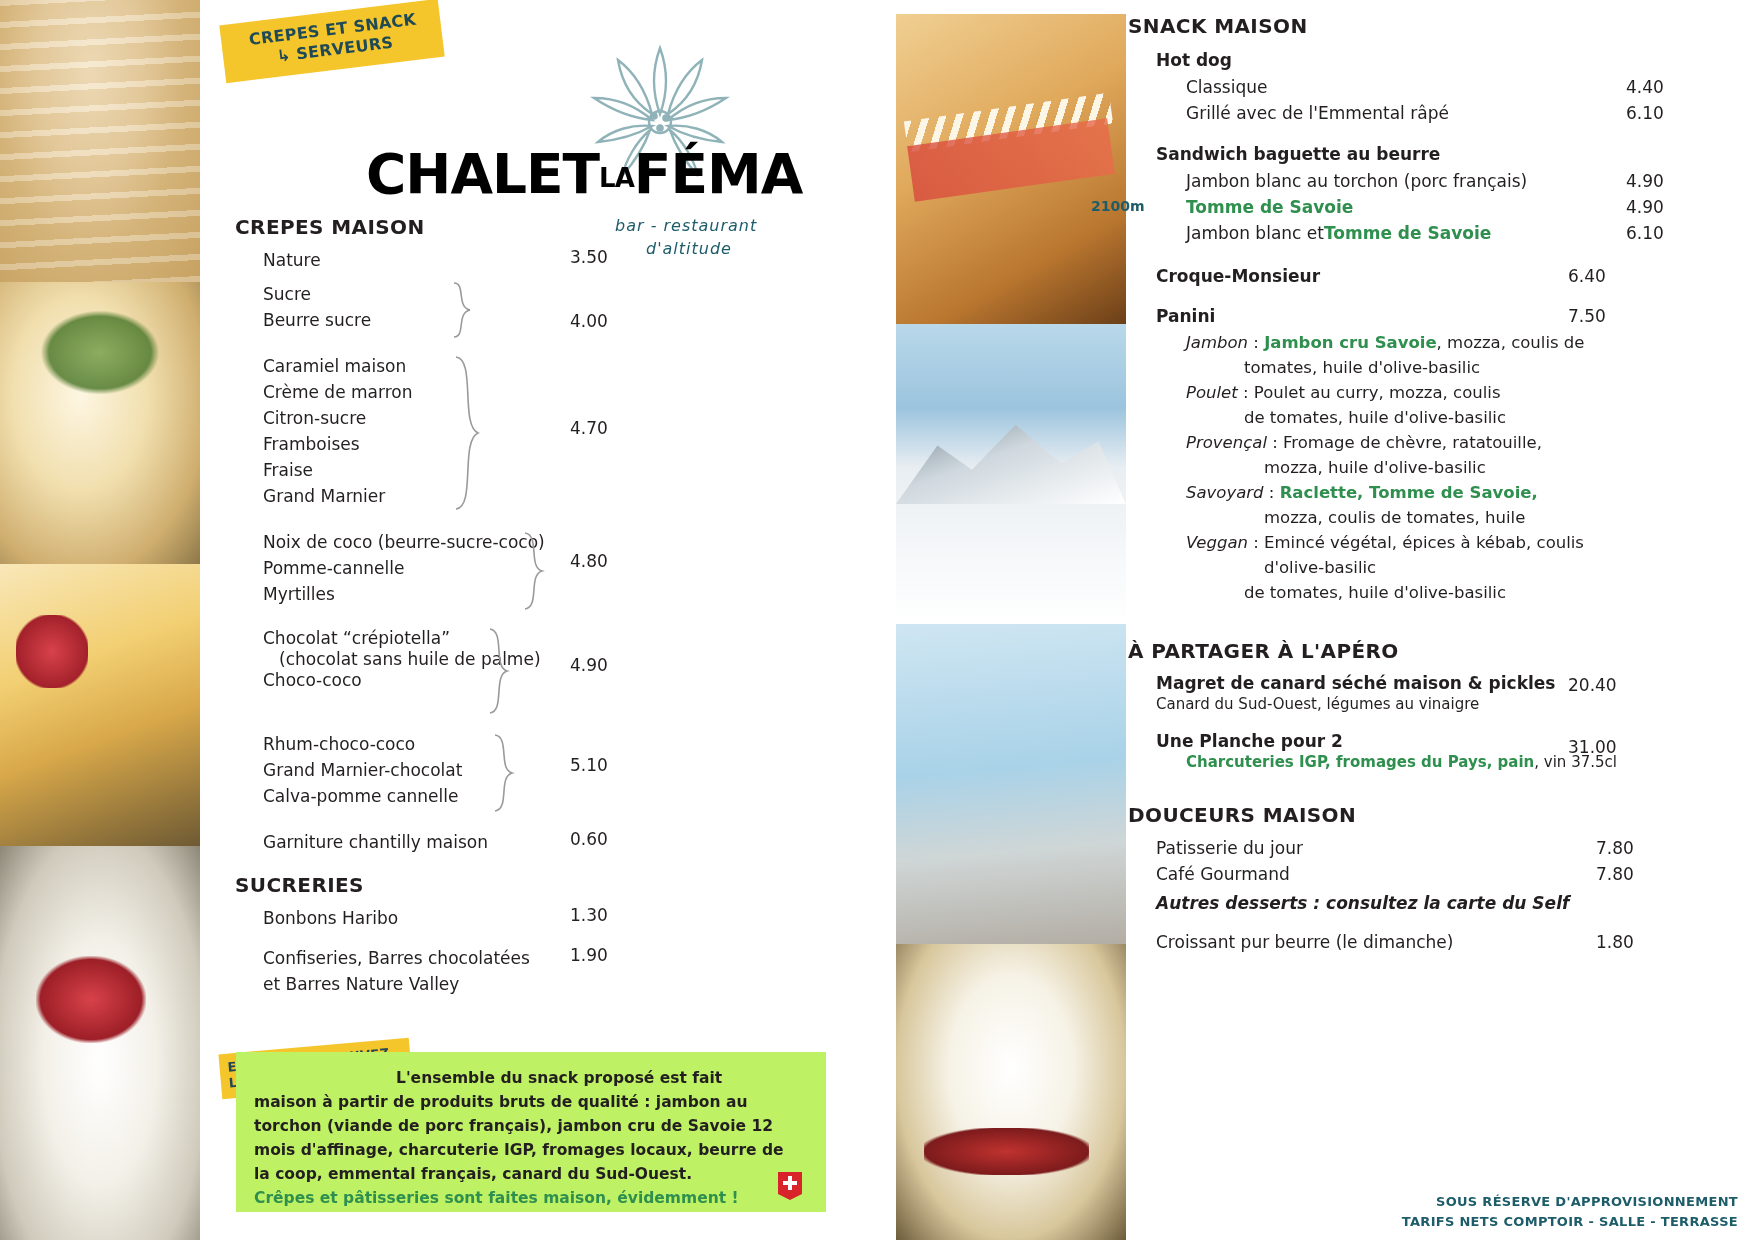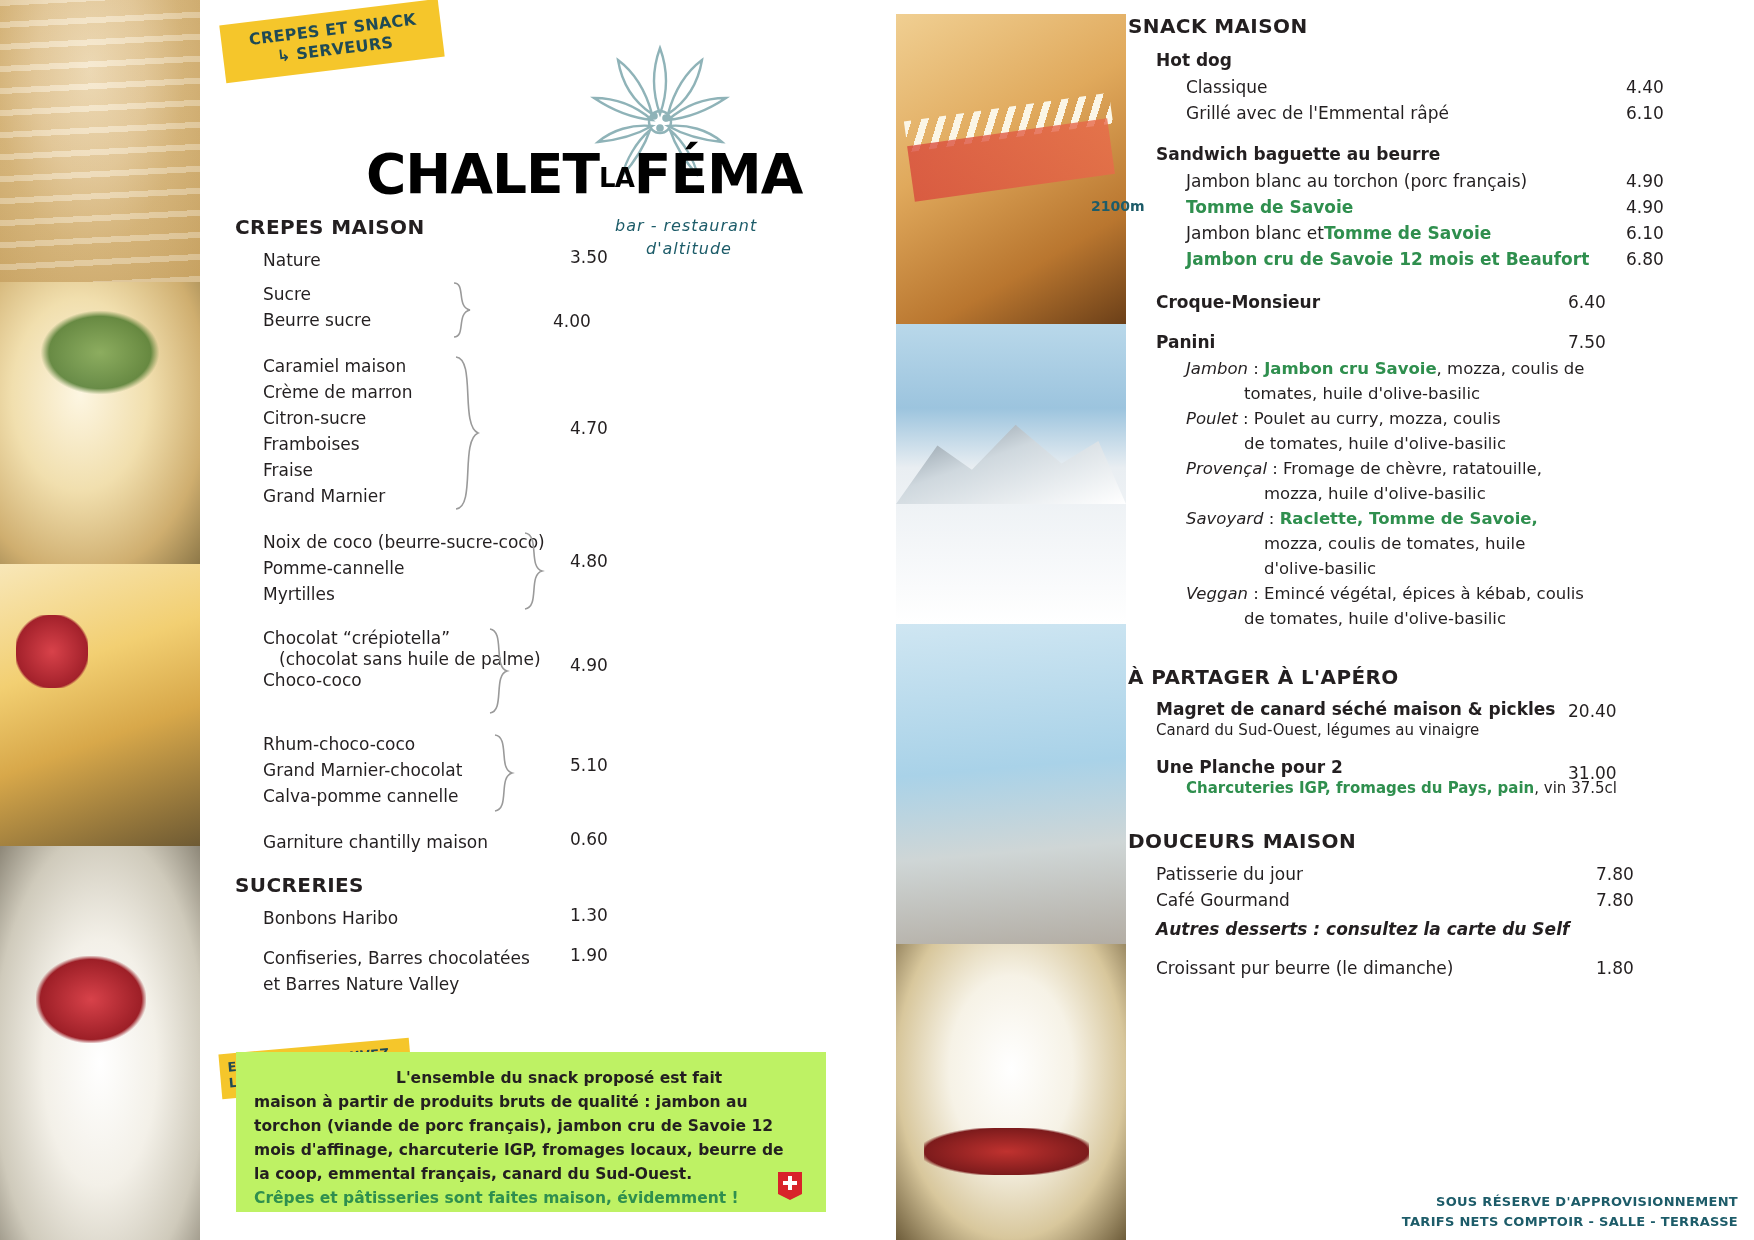--- a/index.html
+++ b/index.html
@@ -186,21 +186,21 @@
     </div>
 
     <div class="group" style="height:62px;margin-top:4px;">
       <div class="lines">
         <div>Sucre</div>
         <div>Beurre sucre</div>
       </div>
       <svg class="brace-svg" style="left:215px;top:0;" width="28" height="58" viewBox="0 0 28 58">
         <path d="M4 2 C16 2 6 26 20 29 C6 32 16 56 4 56" stroke="#9a9a9a" stroke-width="1.6" fill="none"></path>
       </svg>
-      <div class="gprice" style="left:318px;top:30px;">4.00</div>
+      <div class="gprice" style="left:335px;top:30px;">4.00</div>
     </div>
 
     <div class="group" style="height:166px;margin-top:10px;">
       <div class="lines">
         <div>Caramiel maison</div>
         <div>Crème de marron</div>
         <div>Citron-sucre</div>
         <div>Framboises</div>
         <div>Fraise</div>
         <div>Grand Marnier</div>
@@ -325,24 +325,20 @@
     </div>
     <div class="row ind2">
       <span class="name green">Tomme de Savoie</span>
       <span class="price" style="left:440px;">4.90</span>
     </div>
     <div class="row ind2">
       <span class="name">Jambon blanc et </span>
       <span class="name green">Tomme de Savoie</span>
       <span class="price" style="left:440px;">6.10</span>
     </div>
-    <div class="row ind2">
-      <span class="name green">Jambon cru de Savoie 12 mois et Beaufort</span>
-      <span class="price" style="left:440px;">6.80</span>
-    </div>
 
     <div style="position:relative;margin-top:20px;">
       <span class="sub ind1">Croque-Monsieur</span>
       <span style="position:absolute;left:440px;top:0;font-size:17px;">6.40</span>
     </div>
 
     <div style="position:relative;margin-top:20px;">
       <span class="sub ind1">Panini</span>
       <span style="position:absolute;left:440px;top:0;font-size:17px;">7.50</span>
     </div>
@@ -360,25 +356,25 @@
 
       <div>
         <i>Provençal</i><span> : </span><span>Fromage de chèvre, ratatouille,</span>
       </div>
       <div style="margin-left:78px;">mozza, huile d'olive-basilic</div>
 
       <div>
         <i>Savoyard</i><span> : </span><span class="green">Raclette, Tomme de Savoie,</span>
       </div>
       <div style="margin-left:78px;">mozza, coulis de tomates, huile</div>
-      <div style="margin-left:78px;">d'olive-basilic</div>
-
       <div>
         <i>Veggan</i><span> : </span><span>Emincé végétal, épices à kébab, coulis</span>
       </div>
+
+      <div style="margin-left:78px;">d'olive-basilic</div>
       <div style="margin-left:58px;">de tomates, huile d'olive-basilic</div>
     </div>
 
     <h2 class="section" style="margin-top:34px;">À PARTAGER À L'APÉRO</h2>
 
     <div style="position:relative;margin-top:10px;">
       <div class="sub ind1">Magret de canard séché maison &amp; pickles</div>
       <div class="ind1" style="font-size:15px;line-height:22px;">Canard du Sud-Ouest, légumes au vinaigre</div>
       <span style="position:absolute;left:440px;top:2px;font-size:17px;">20.40</span>
     </div>

